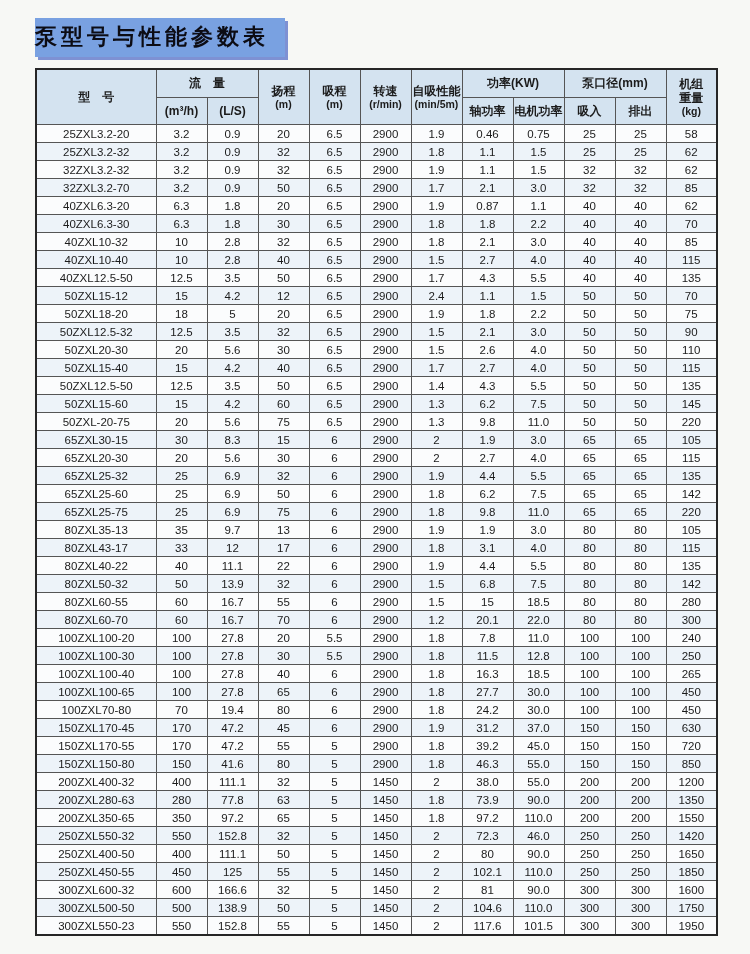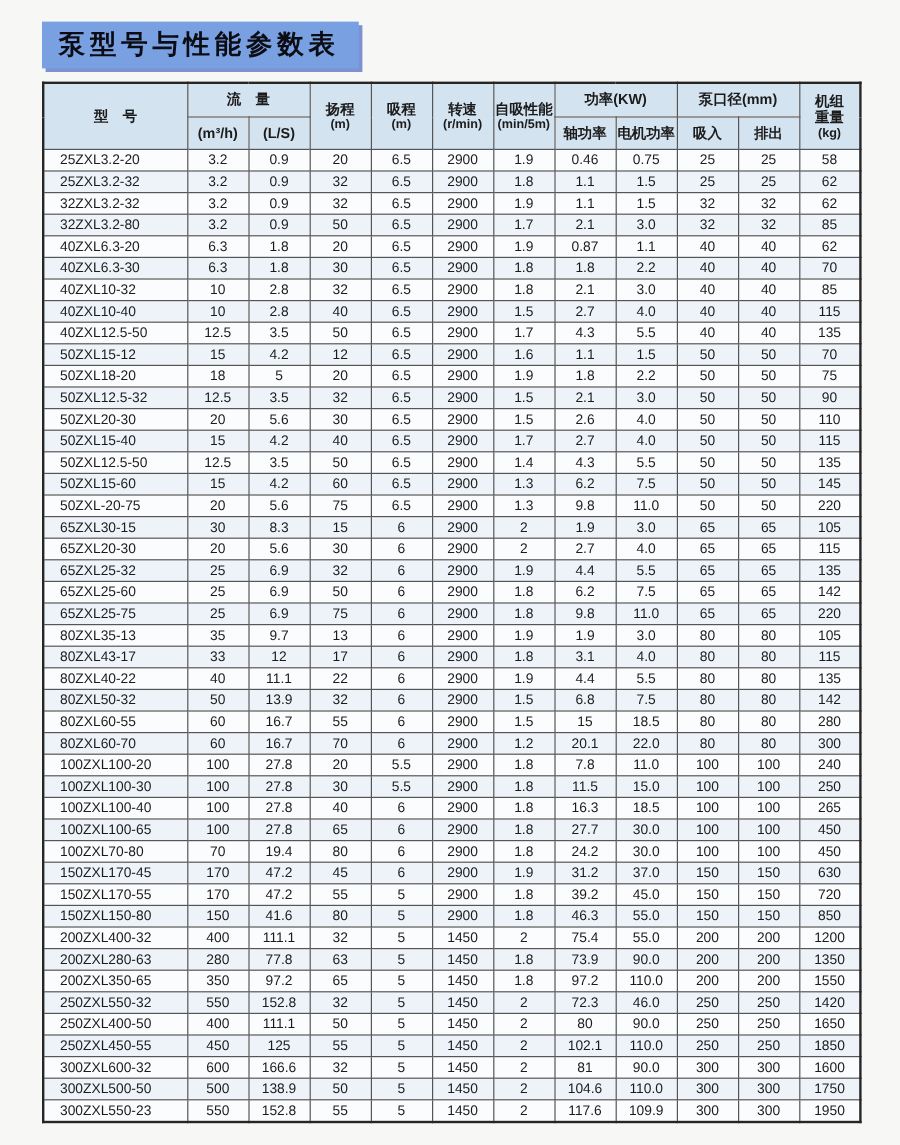--- a/index.html
+++ b/index.html
@@ -17,21 +17,21 @@
     width: 750px;
     height: 954px;
   }
   .title-bar {
     display: inline-block;
     background: #79a1e1;
     color: #0c0c14;
     font-size: 22px;
     font-weight: bold;
     letter-spacing: 4px;
-    padding: 4px 16px 5px 14px;
+    padding: 4px 16px 5px 0;
     box-shadow: 3px 3px 0 rgba(52, 82, 190, 0.62);
   }
   table.pump-table {
     border-collapse: collapse;
     table-layout: fixed;
     width: 681px;
     margin-top: 11px;
     background: #ffffff;
     border: 2px solid #262626;
   }
@@ -57,22 +57,22 @@
     font-weight: bold;
   }
   .pump-table thead th .line { display: block; }
   .pump-table tbody td {
     height: 17px;
     font-size: 11.5px;
     background: #fbfcfd;
   }
   .pump-table tbody tr:nth-child(even) td { background: #edf3f9; }
   .pump-table tbody td:first-child {
-    text-align: left;
-    padding-left: 13px;
+    text-align: center;
+    padding-left: 0;
     margin-left: 29px;
   }
   col.c-model { width: 120px; }
   col.c-std { width: 51px; }
 </style>
 </head>
 <body>
 
 <div class="page">
 
@@ -167,21 +167,21 @@
           <td>6.5</td>
           <td>2900</td>
           <td>1.9</td>
           <td>1.1</td>
           <td>1.5</td>
           <td>32</td>
           <td>32</td>
           <td>62</td>
         </tr>
         <tr>
-          <td>32ZXL3.2-80</td>
+          <td>32ZXL3.2-70</td>
           <td>3.2</td>
           <td>0.9</td>
           <td>50</td>
           <td>6.5</td>
           <td>2900</td>
           <td>1.7</td>
           <td>2.1</td>
           <td>3.0</td>
           <td>32</td>
           <td>32</td>
@@ -257,21 +257,21 @@
           <td>40</td>
           <td>135</td>
         </tr>
         <tr>
           <td>50ZXL15-12</td>
           <td>15</td>
           <td>4.2</td>
           <td>12</td>
           <td>6.5</td>
           <td>2900</td>
-          <td>1.6</td>
+          <td>2.4</td>
           <td>1.1</td>
           <td>1.5</td>
           <td>50</td>
           <td>50</td>
           <td>70</td>
         </tr>
         <tr>
           <td>50ZXL18-20</td>
           <td>18</td>
           <td>5</td>
@@ -539,21 +539,21 @@
         </tr>
         <tr>
           <td>100ZXL100-30</td>
           <td>100</td>
           <td>27.8</td>
           <td>30</td>
           <td>5.5</td>
           <td>2900</td>
           <td>1.8</td>
           <td>11.5</td>
-          <td>15.0</td>
+          <td>12.8</td>
           <td>100</td>
           <td>100</td>
           <td>250</td>
         </tr>
         <tr>
           <td>100ZXL100-40</td>
           <td>100</td>
           <td>27.8</td>
           <td>40</td>
           <td>6</td>
@@ -636,21 +636,21 @@
           <td>850</td>
         </tr>
         <tr>
           <td>200ZXL400-32</td>
           <td>400</td>
           <td>111.1</td>
           <td>32</td>
           <td>5</td>
           <td>1450</td>
           <td>2</td>
-          <td>75.4</td>
+          <td>38.0</td>
           <td>55.0</td>
           <td>200</td>
           <td>200</td>
           <td>1200</td>
         </tr>
         <tr>
           <td>200ZXL280-63</td>
           <td>280</td>
           <td>77.8</td>
           <td>63</td>
@@ -749,21 +749,21 @@
         </tr>
         <tr>
           <td>300ZXL550-23</td>
           <td>550</td>
           <td>152.8</td>
           <td>55</td>
           <td>5</td>
           <td>1450</td>
           <td>2</td>
           <td>117.6</td>
-          <td>109.9</td>
+          <td>101.5</td>
           <td>300</td>
           <td>300</td>
           <td>1950</td>
         </tr>
       </tbody>
   </table>
 
 </div>
 
 </body></html>

